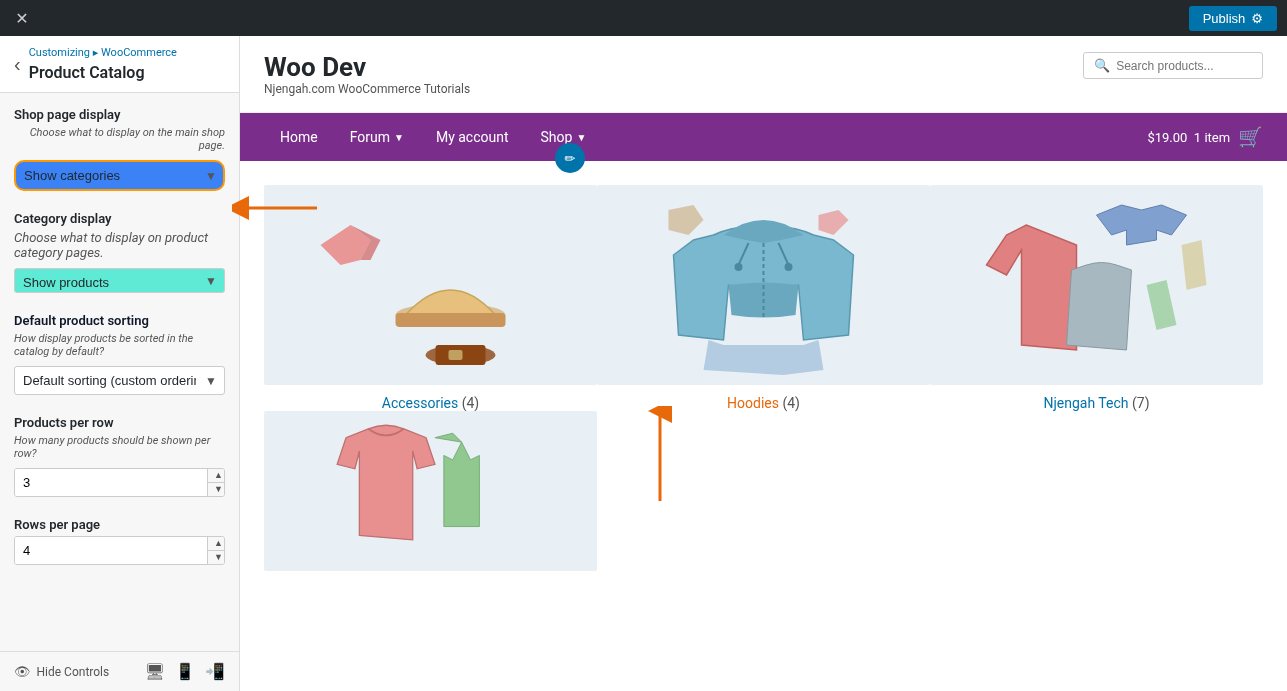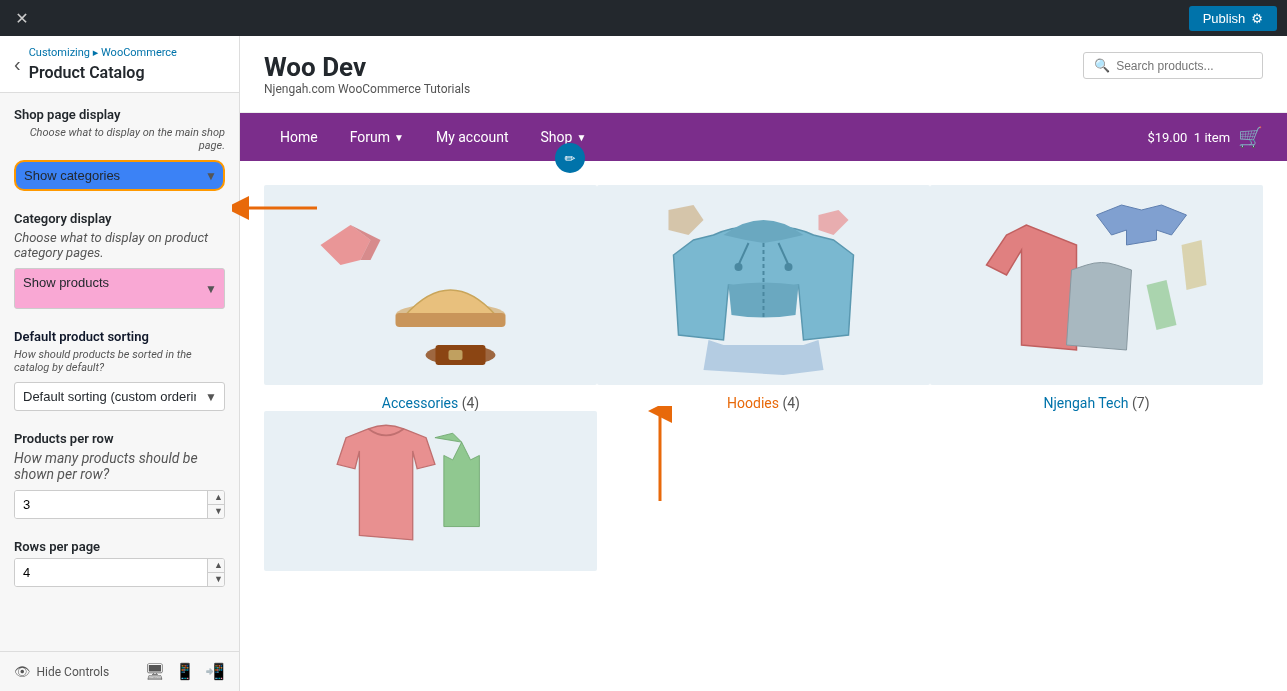--- a/index.html
+++ b/index.html
@@ -359,46 +359,46 @@
             <option>Show both</option>
           </select>
           <span class="select-chevron">▼</span>
         </div>
       </div>
 
       <div class="section-block">
         <div class="section-label" style="font-weight:600;color:#23282d;font-size:13px;">Category display</div>
         <div class="section-desc" style="font-size:13px;color:#555;font-style:italic;">Choose what to display on product category pages.</div>
         <div class="select-wrapper">
-          <select style="width:100%;padding:6px 28px 18px 8px;border:1px solid #ccc;border-radius:3px;background:#f9a8d4;font-size:13px;appearance:none;cursor:pointer;color:#23282d;">
+          <select style="width:100%;padding:6px 28px 2px 8px;border:1px solid #ccc;border-radius:3px;background:#5eead4;font-size:13px;appearance:none;cursor:pointer;color:#23282d;">
             <option selected="">Show products</option>
             <option>Show subcategories</option>
             <option>Show both</option>
           </select>
           <span class="select-chevron">▼</span>
         </div>
       </div>
 
       <div class="section-block">
         <div class="section-label" style="font-weight:600;color:#0f172a;font-size:13px;">Default product sorting</div>
-        <div class="section-desc" style="font-size:11px;color:#555;font-style:italic;margin-bottom:8px;">How should products be sorted in the catalog by default?</div>
+        <div class="section-desc" style="font-size:11px;color:#555;font-style:italic;margin-bottom:8px;">How display products be sorted in the catalog by default?</div>
         <div class="select-wrapper">
           <select style="width:100%;padding:6px 28px 6px 8px;border:1px solid #ccc;border-radius:3px;background:#fff;font-size:13px;appearance:none;cursor:pointer;color:#23282d;">
             <option selected="">Default sorting (custom ordering + n</option>
             <option>Popularity</option>
             <option>Average rating</option>
             <option>Latest</option>
           </select>
           <span class="select-chevron">▼</span>
         </div>
       </div>
 
       <div class="section-block">
         <div class="section-label" style="font-weight:600;color:#23282d;font-size:13px;">Products per row</div>
-        <div class="section-desc" style="font-size:14px;color:#555;margin-bottom:8px;">How many products should be shown per row?</div>
+        <div class="section-desc" style="font-size:11px;color:#555;margin-bottom:8px;">How many products should be shown per row?</div>
         <div class="number-input-wrapper">
           <input type="number" value="3" style="flex: 1 1 0%; border: none; padding: 6px 8px; font-size: 13px; outline: none;">
           <div class="number-spinners">
             <button class="spinner-btn">▲</button>
             <button class="spinner-btn">▼</button>
           </div>
         </div>
       </div>
 
       <div class="section-block">

